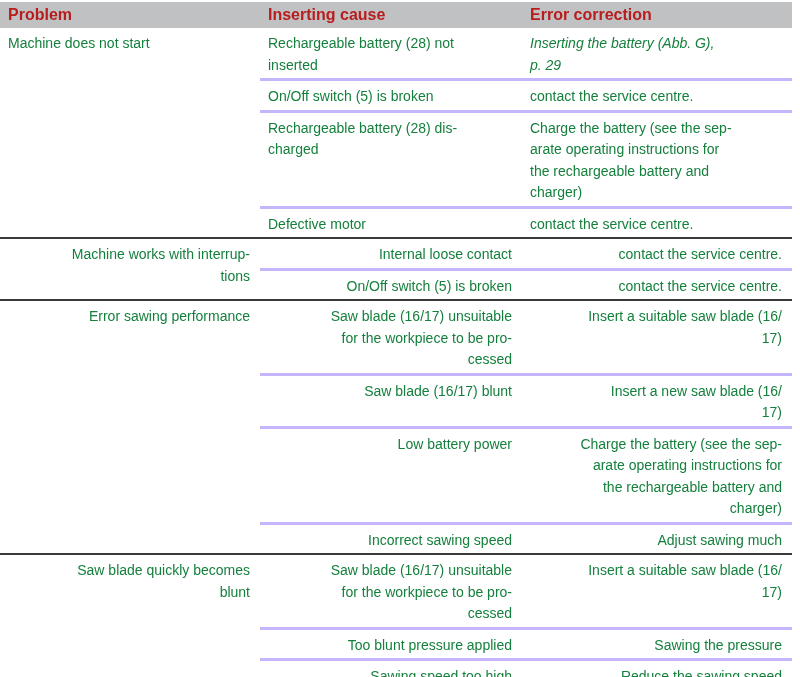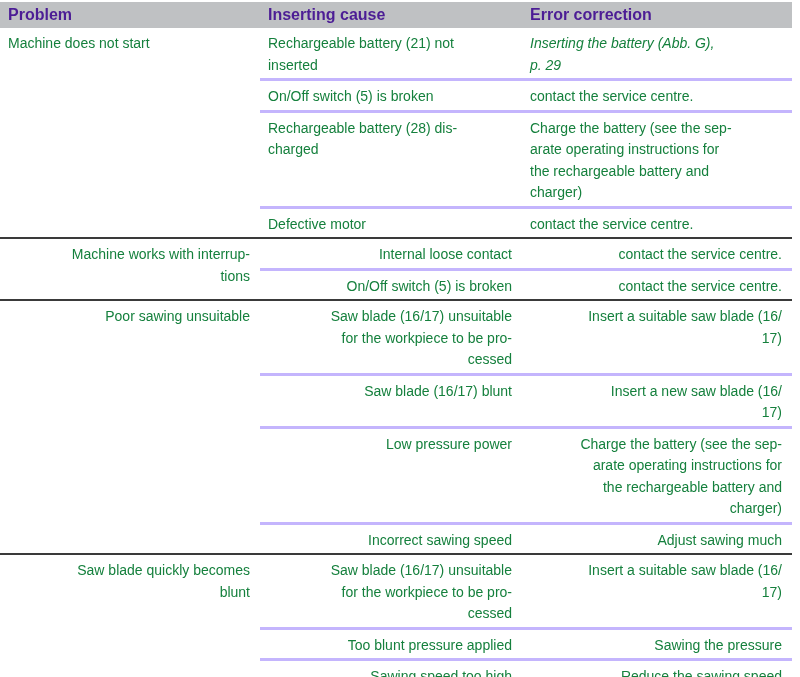--- a/index.html
+++ b/index.html
@@ -22,21 +22,21 @@
     table-layout: fixed;
     width: 792px;
     border-bottom: 1px solid #bdbdbd;
   }
   col.c-problem   { width: 260px; }
   col.c-cause     { width: 262px; }
   col.c-correction{ width: 270px; }
 
   thead th {
     background: #bfc1c3;
-    color: #4c1d95;
+    color: #b91c1c;
     font-weight: bold;
     font-size: 16px;
     line-height: 20px;
     text-align: left;
     vertical-align: middle;
     padding: 3px 8px 3px 8px;
     height: 20px;
   }
 
   td {
@@ -77,21 +77,21 @@
     <thead>
       <tr>
         <th>Problem</th>
         <th>Inserting cause</th>
         <th>Error correction</th>
       </tr>
     </thead>
   <tbody class="section">
         <tr>
           <td rowspan="4">Machine does not start</td>
-          <td>Rechargeable battery (21) not
+          <td>Rechargeable battery (28) not
 inserted</td>
           <td class="italic">Inserting the battery (Abb. G),
 p.  29</td>
         </tr>
         <tr>
           <td>On/Off switch (5) is broken</td>
           <td class="">contact the service centre.</td>
         </tr>
         <tr>
           <td>Rechargeable battery (28) dis-
@@ -113,34 +113,34 @@
           <td>Internal loose contact</td>
           <td class="">contact the service centre.</td>
         </tr>
         <tr>
           <td>On/Off switch (5) is broken</td>
           <td class="">contact the service centre.</td>
         </tr>
       </tbody>
       <tbody class="section">
         <tr>
-          <td rowspan="4">Poor sawing unsuitable</td>
+          <td rowspan="4">Error sawing performance</td>
           <td>Saw blade (16/17) unsuitable
 for the workpiece to be pro-
 cessed</td>
           <td class="">Insert a suitable saw blade (16/
 17)</td>
         </tr>
         <tr>
           <td>Saw blade (16/17) blunt</td>
           <td class="">Insert a new saw blade (16/
 17)</td>
         </tr>
         <tr>
-          <td>Low pressure power</td>
+          <td>Low battery power</td>
           <td class="">Charge the battery (see the sep-
 arate operating instructions for
 the rechargeable battery and
 charger)</td>
         </tr>
         <tr>
           <td>Incorrect sawing speed</td>
           <td class="">Adjust sawing much</td>
         </tr>
       </tbody>

